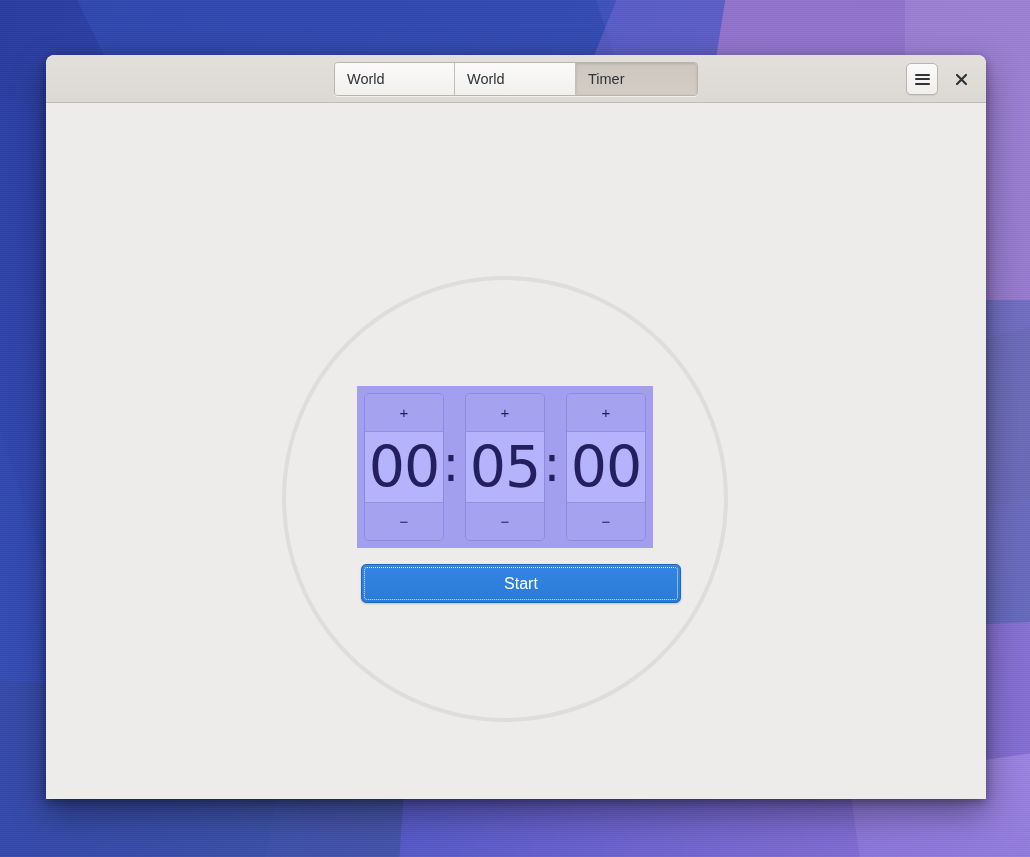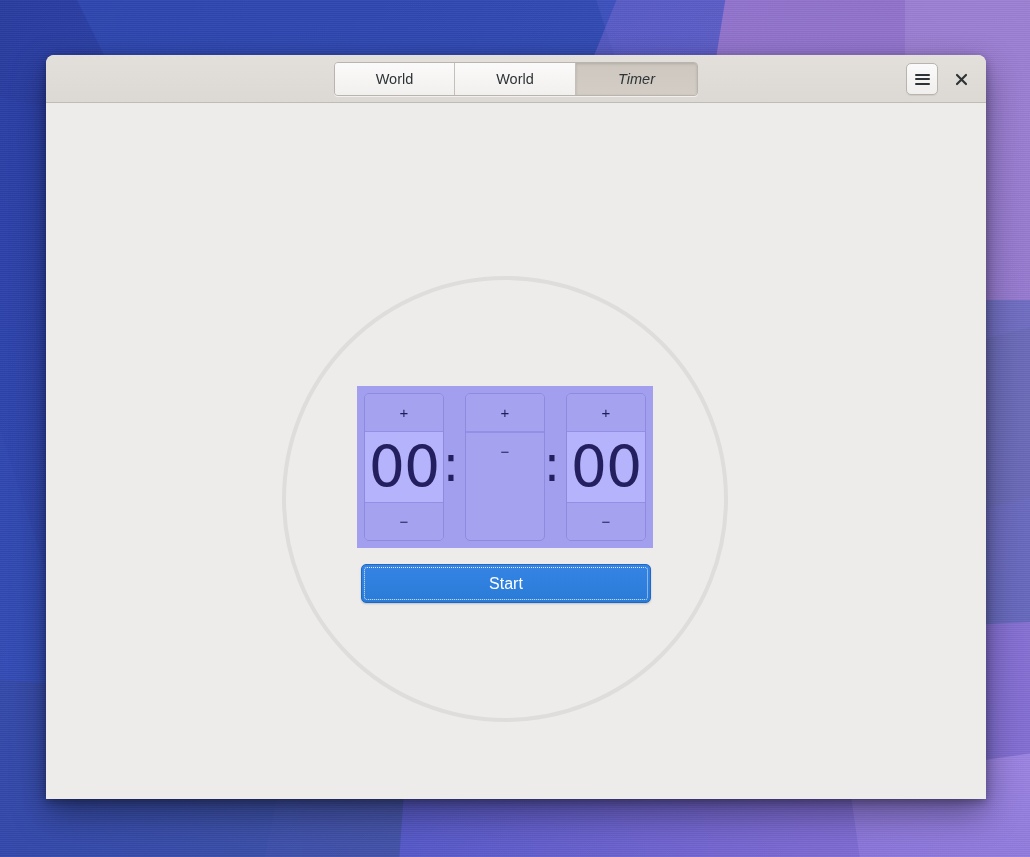--- a/index.html
+++ b/index.html
@@ -83,30 +83,30 @@
   
   #tabs {
     display: flex;
     height: 34px;
     border: 1px solid #b8b4ae;
     border-radius: 4px;
     overflow: hidden;
     box-shadow: 0 1px 0 rgba(255,255,255,.6);
   }
   .tab {
-    display: flex; align-items: center; justify-content: center;
-    padding: 0 33px;
+    display: flex; align-items: center; 
+    padding: 0 12px;
     font-size: 14.5px;
     color: #2e3436;
     background: linear-gradient(180deg, #fbfafa 0%, #f2f0ee 100%);
     border-right: 1px solid #c3bfb9;
     cursor: pointer;
     white-space: nowrap;
   }
-  .tab:last-child { border-right: none; font-style: italic; }
+  .tab:last-child { border-right: none; }
   .tab.active {
     background: linear-gradient(180deg, #cdc7bf 0%, #d3cdc5 100%);
     box-shadow: inset 0 1px 3px rgba(0,0,0,.14);
   }
   #tab-world { min-width: 120px; }
   #tab-alarm { min-width: 121px; }
   #tab-stopwatch { min-width: 121px; }
   #tab-timer { min-width: 121px; }
 
   
@@ -201,21 +201,21 @@
     font-family: "DejaVu Sans", sans-serif;
     line-height: 1;
     padding-bottom: 6px;
     user-select: none;
   }
 
   
   #start-button {
     position: absolute;
     left: 315px; top: 461px;
-    width: 290px; height: 39px;
+    width: 320px; height: 39px;
     background: linear-gradient(180deg, #3584e4 0%, #2a7bd8 100%);
     border: 1px solid #1c6ac4;
     border-radius: 5px;
     color: #ffffff;
     font-size: 16px;
     display: flex; align-items: center; justify-content: center;
     cursor: pointer;
     box-shadow: 0 1px 2px rgba(0,0,0,.18);
   }
   #start-button::after {
@@ -289,20 +289,21 @@
       <div class="spin-col">
         <div class="spin-btn up">+</div>
         <div class="spin-value">00</div>
         <div class="spin-btn down">−</div>
       </div>
 
       <div class="colon">:</div>
 
       <div class="spin-col">
         <div class="spin-btn up">+</div>
+        <div class="spin-value">05</div>
         <div class="spin-btn down">−</div>
       </div>
 
       <div class="colon">:</div>
 
       <div class="spin-col last">
         <div class="spin-btn up">+</div>
         <div class="spin-value">00</div>
         <div class="spin-btn down">−</div>
       </div>

